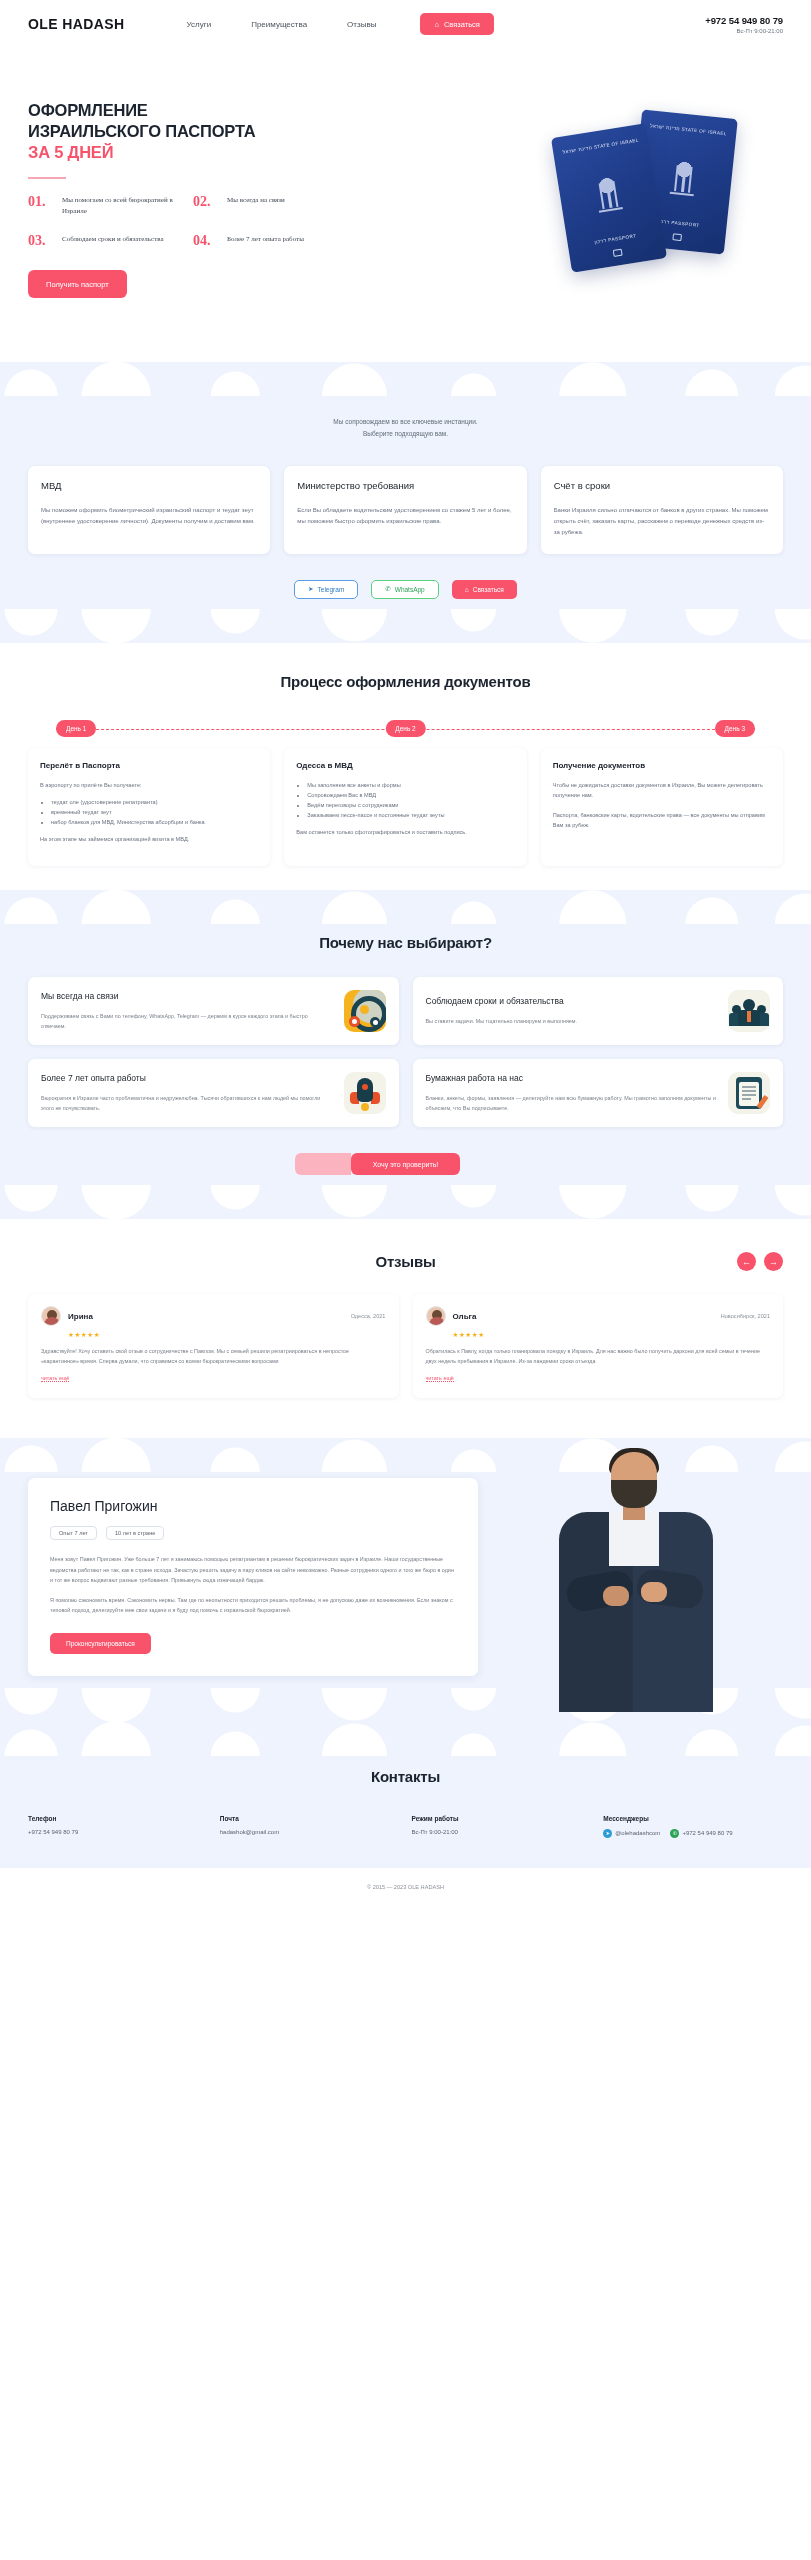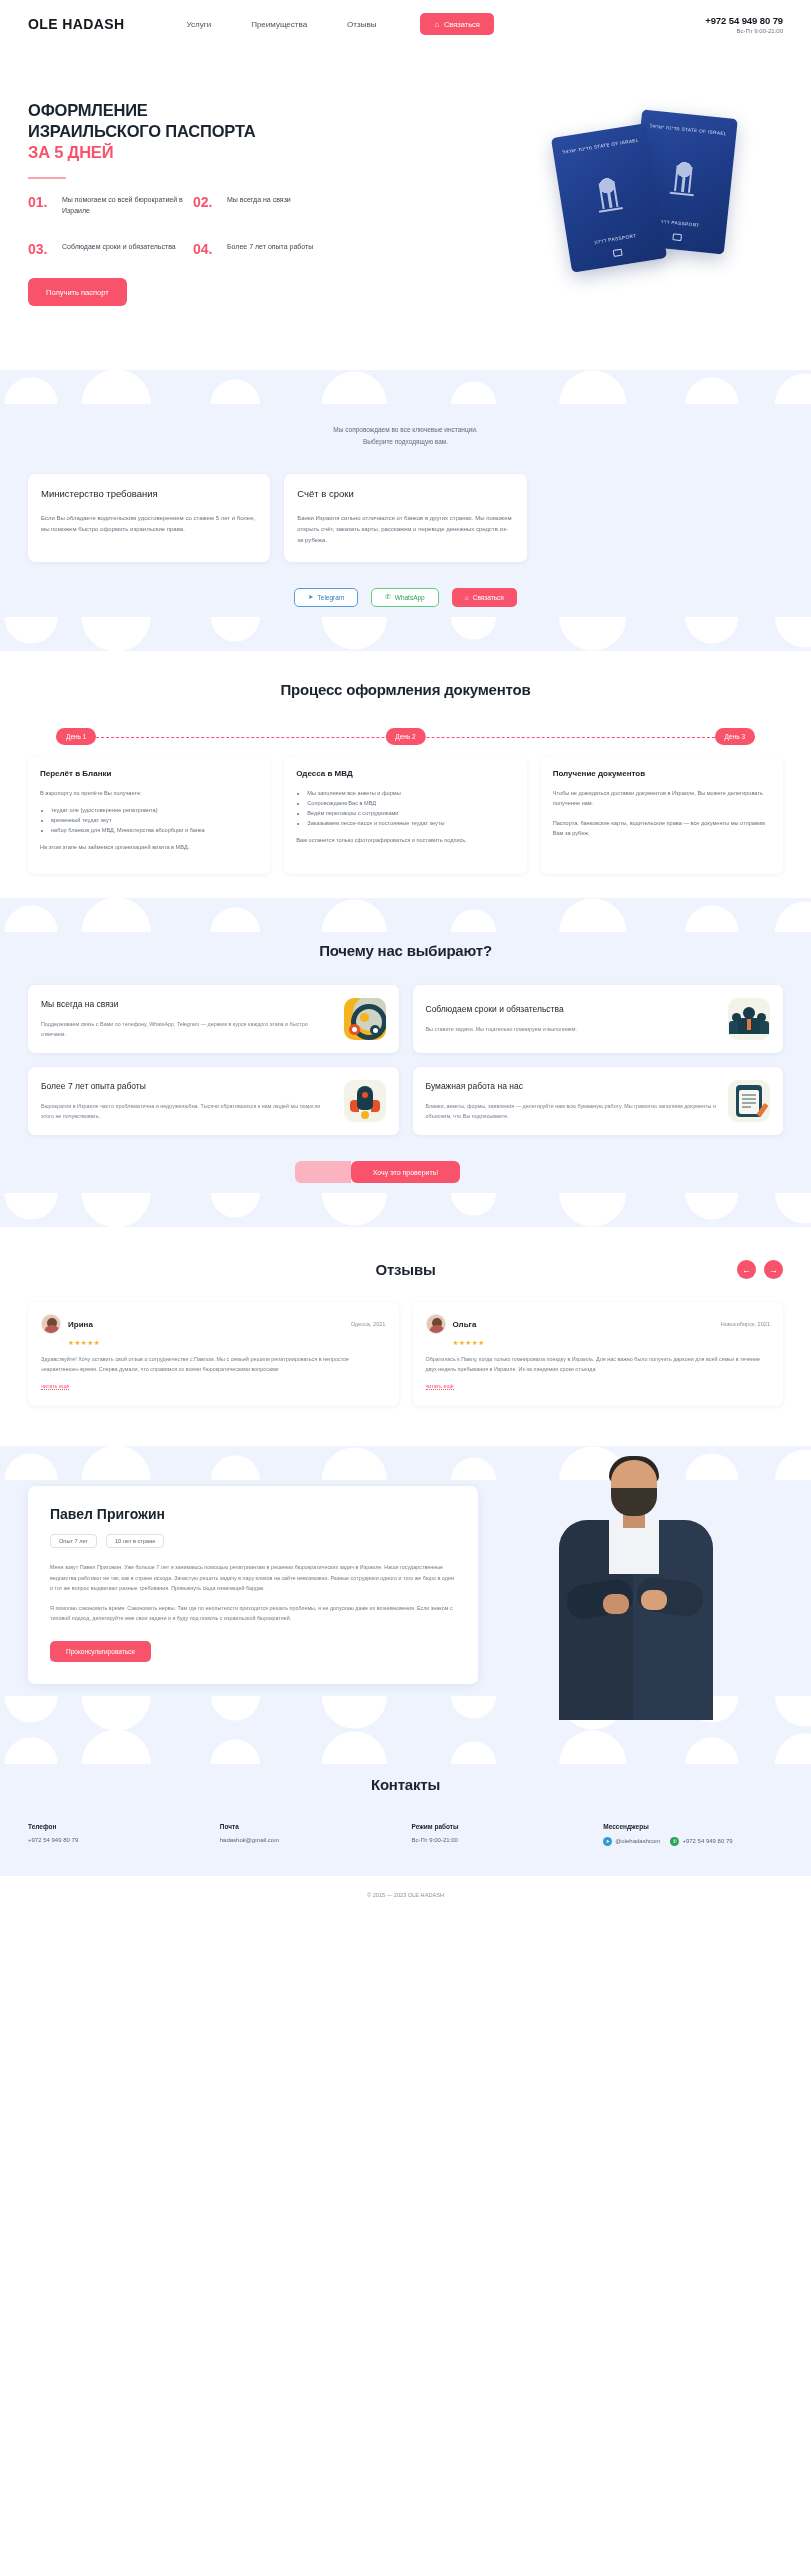--- a/index.html
+++ b/index.html
@@ -70,22 +70,23 @@
     line-height: 1.28;
     letter-spacing: -.2px;
     max-width: 250px;
     text-transform: uppercase;
   }
   .hero h1 .accent { color: #f8536b; }
   .hero-rule { width: 38px; height: 2px; background: #f8a6b3; margin: 14px 0 16px; }
   .hero-grid {
     display: grid;
     grid-template-columns: 165px 165px;
-    row-gap: 26px;
+    row-gap: 18px;
     max-width: 340px;
+    font-family: Liberation Serif, serif;
   }
   .hero-item { display: flex; gap: 8px; align-items: flex-start; }
   .hero-num { color: #f8536b; font-size: 14px; font-weight: 800; line-height: 1; width: 26px; flex-shrink: 0; }
   .hero-txt { font-size: 7px; color: #3f4753; line-height: 1.5; }
   .btn-primary {
     margin-top: 22px;
     background: #f8536b;
     border: none;
     color: #fff;
     border-radius: 6px;
@@ -251,21 +252,21 @@
   .stars { color: #f5b31f; font-size: 6.5px; letter-spacing: .6px; margin: 5px 0 7px 27px; }
   .rtext { font-size: 5.4px; color: #767c86; line-height: 1.85; }
   .rmore { font-size: 5.4px; color: #f8536b; border-bottom: 1px dotted #f8536b; display: inline-block; margin-top: 6px; cursor: pointer; }
 
   
   .about-wrap { position: relative; padding: 40px 28px 46px; }
   .about-card {
     background: #fff; border-radius: 7px; padding: 20px 22px 22px;
     width: 450px; box-shadow: 0 2px 10px rgba(40,60,110,.08); position: relative; z-index: 2;
   }
-  .about-card h2 { font-size: 14px; font-weight: 700; }
+  .about-card h2 { font-size: 14px; font-weight: 400; }
   .tags { display: flex; gap: 9px; margin: 12px 0 14px; }
   .tag { border: 1px solid #dde2ea; border-radius: 4px; font-size: 5.6px; color: #5c636d; padding: 3px 8px; }
   .about-card p { font-size: 5.4px; color: #767c86; line-height: 1.95; margin-bottom: 9px; }
   .btn-consult {
     margin-top: 8px; background: #f8536b; color: #fff; border: none; border-radius: 5px;
     height: 21px; padding: 0 16px; font-size: 6.5px; cursor: pointer; font-family: inherit;
   }
   .person { position: absolute; right: 74px; top: 8px; width: 200px; height: 270px; z-index: 3; }
   .p-head { position:absolute; left:74px; top:6px; width:46px; height:54px; border-radius:22px 22px 20px 20px; background:#d8a079; }
   .p-hair { position:absolute; left:72px; top:2px; width:50px; height:26px; border-radius:24px 24px 6px 6px; background:#2a2520; }
@@ -357,20 +358,24 @@
   <div class="sky">
     <div class="cloudtop"></div>
     <div class="cloudbot"></div>
     <div class="sec-inner">
       <div class="section-sub">
         <div>Мы сопровождаем во все ключевые инстанции.</div>
         <div>Выберите подходящую вам.</div>
       </div>
       <div class="cards3">
         <div class="card">
+          <h3>МВД</h3>
+          <p>Мы поможем оформить биометрический израильский паспорт и теудат зеут (внутреннее удостоверение личности). Документы получим и доставим вам.</p>
+        </div>
+        <div class="card">
           <h3>Министерство требования</h3>
           <p>Если Вы обладаете водительским удостоверением со стажем 5 лет и более, мы поможем быстро оформить израильские права.</p>
         </div>
         <div class="card">
           <h3>Счёт в сроки</h3>
           <p>Банки Израиля сильно отличаются от банков в других странах. Мы поможем открыть счёт, заказать карты, расскажем о переводе денежных средств из-за рубежа.</p>
         </div>
       </div>
       <div class="chips">
         <button class="chip tg">
@@ -392,21 +397,21 @@
   <div style="background:#fff;padding:30px 28px 24px;">
     <h2 class="section-title">Процесс оформления документов</h2>
     <div class="timeline">
       <div class="tl-line"></div>
       <div class="day-pill day1">День 1</div>
       <div class="day-pill day2">День 2</div>
       <div class="day-pill day3">День 3</div>
     </div>
     <div class="proc-cards">
       <div class="pcard">
-        <h3>Перелёт в Бланки</h3>
+        <h3>Перелёт в Паспорта</h3>
         <p>В аэропорту по прилёте Вы получаете:</p>
         <ul>
           <li>теудат оле (удостоверение репатрианта)</li>
           <li>временный теудат зеут</li>
           <li>набор бланков для МВД, Министерства абсорбции и банка</li>
         </ul>
         <p>На этом этапе мы займемся организацией визита в МВД.</p>
       </div>
       <div class="pcard">
         <h3>Одесса в МВД</h3>

